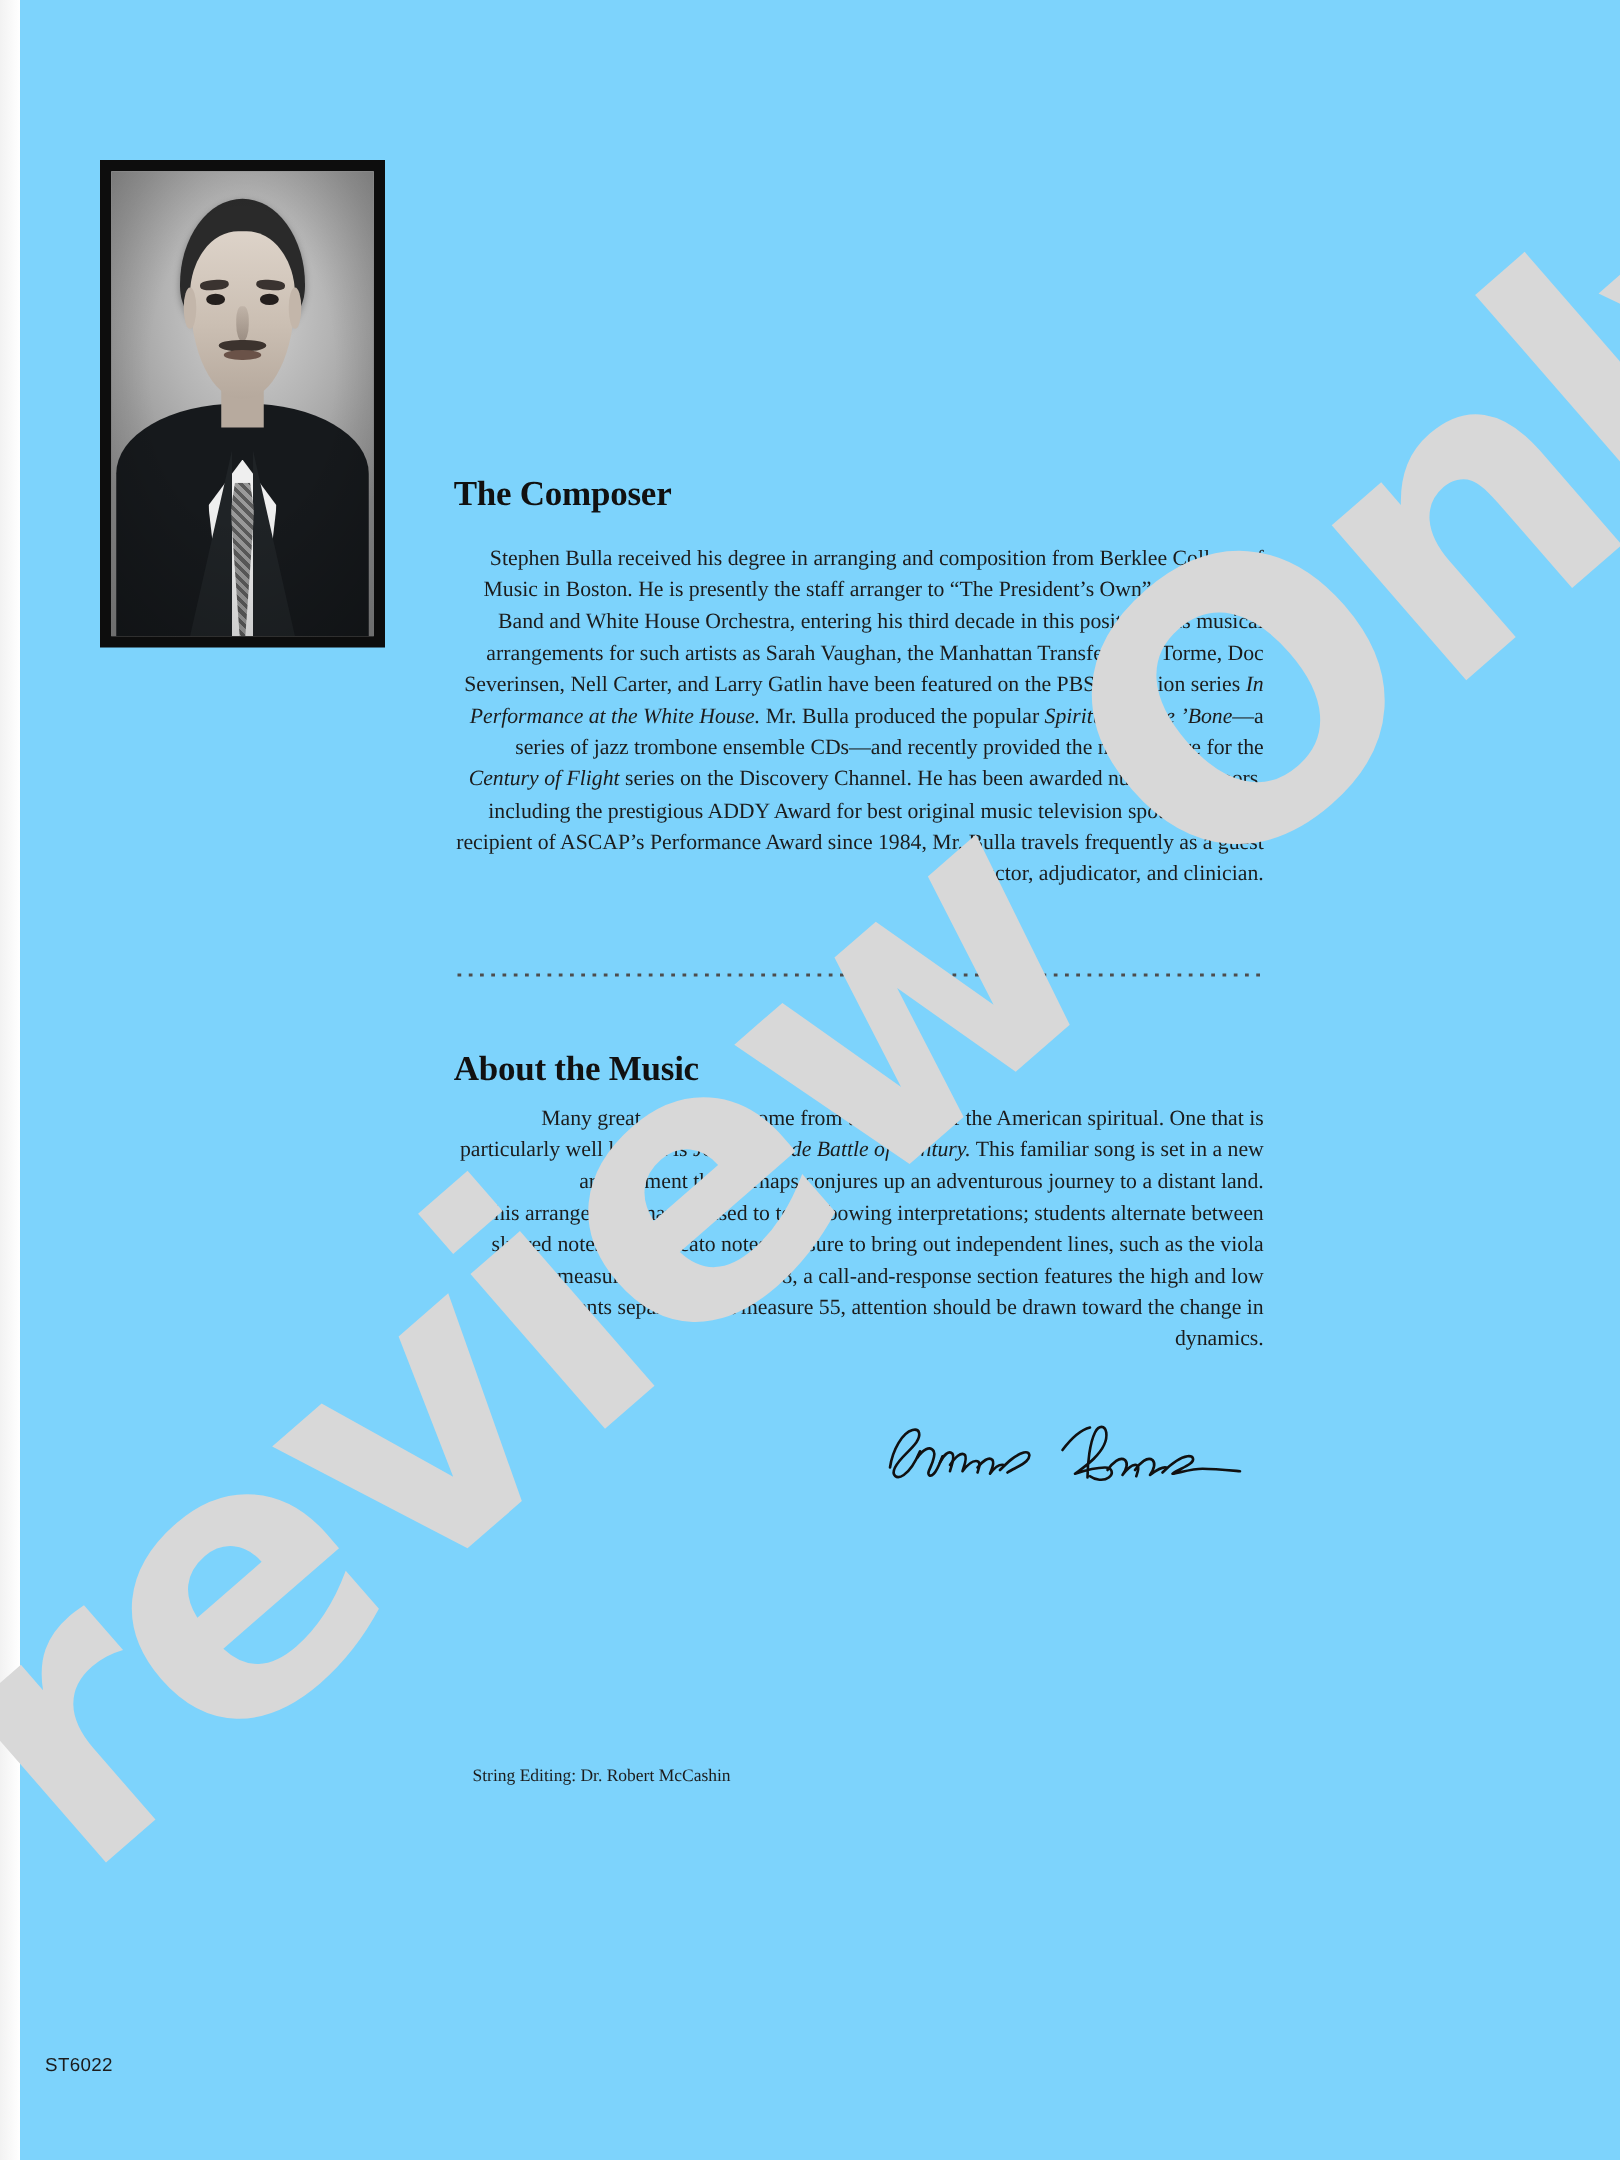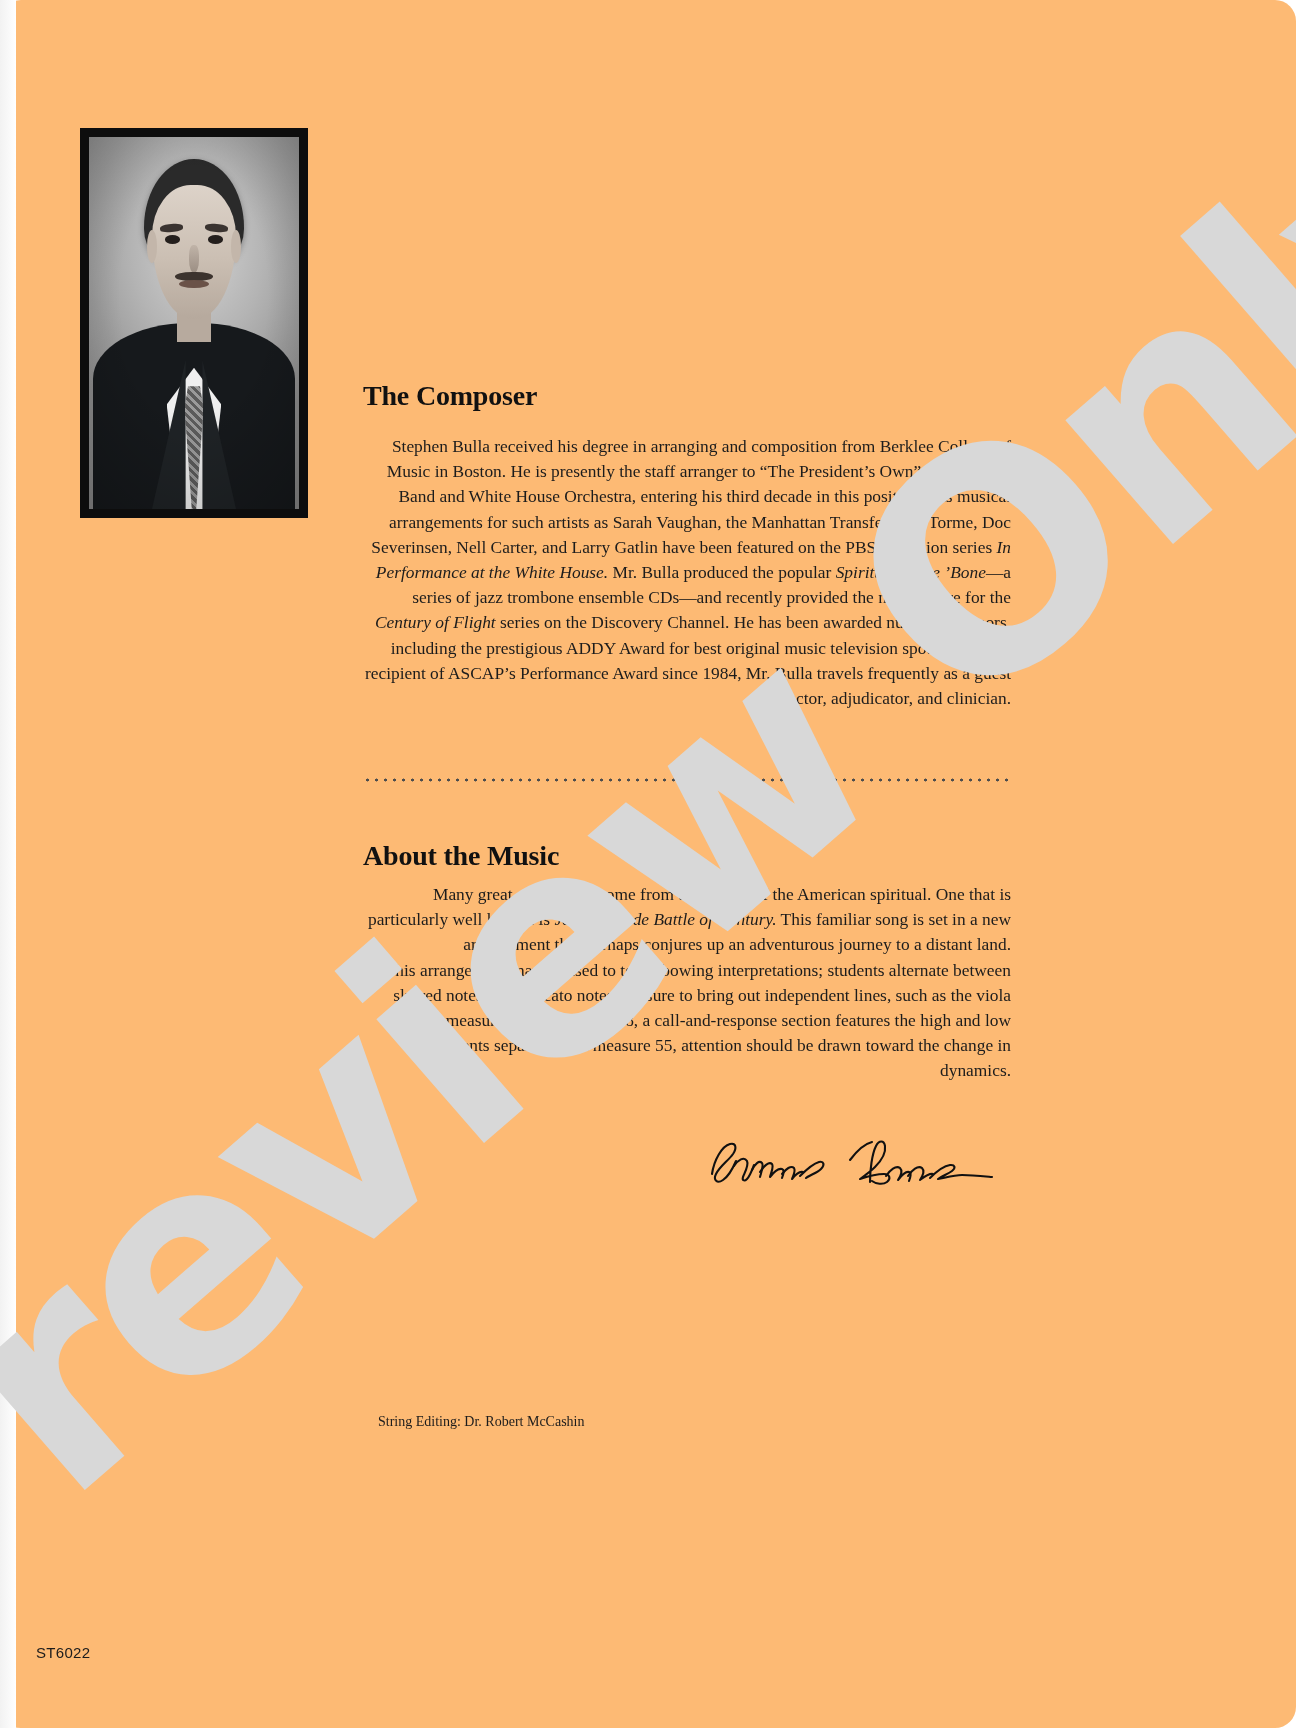--- a/index.html
+++ b/index.html
@@ -13,22 +13,21 @@
     position: relative;
     overflow: hidden;
     font-family: "Liberation Serif", "DejaVu Serif", serif;
     color: #1a1a1a;
   }
 
   
   #page {
     position: absolute;
     inset: 0;
-    background: #fdba74;
-    border-radius: 21px;
+    background: #7dd3fc;
   }
   
   #page::after {
     content: "";
     position: absolute;
     left: 0; top: 0; bottom: 0;
     width: 16px;
     background: linear-gradient(to right, #f2f2f2, #ffffff);
     pointer-events: none;
   }

